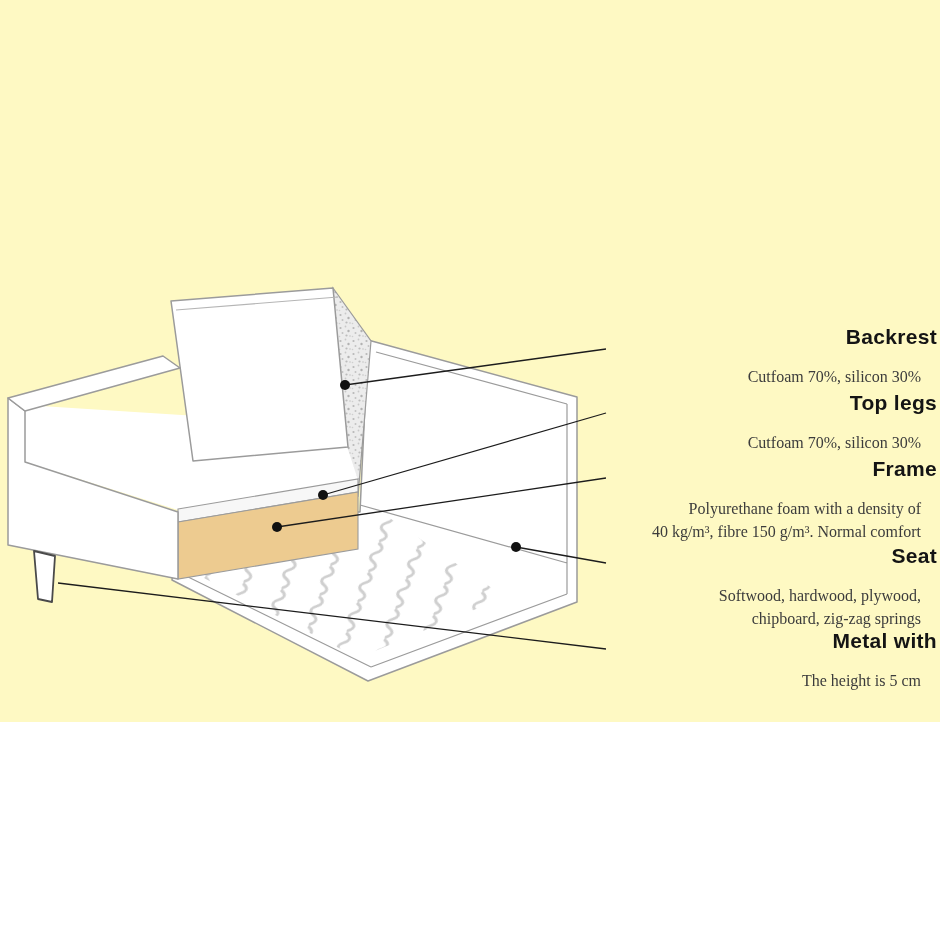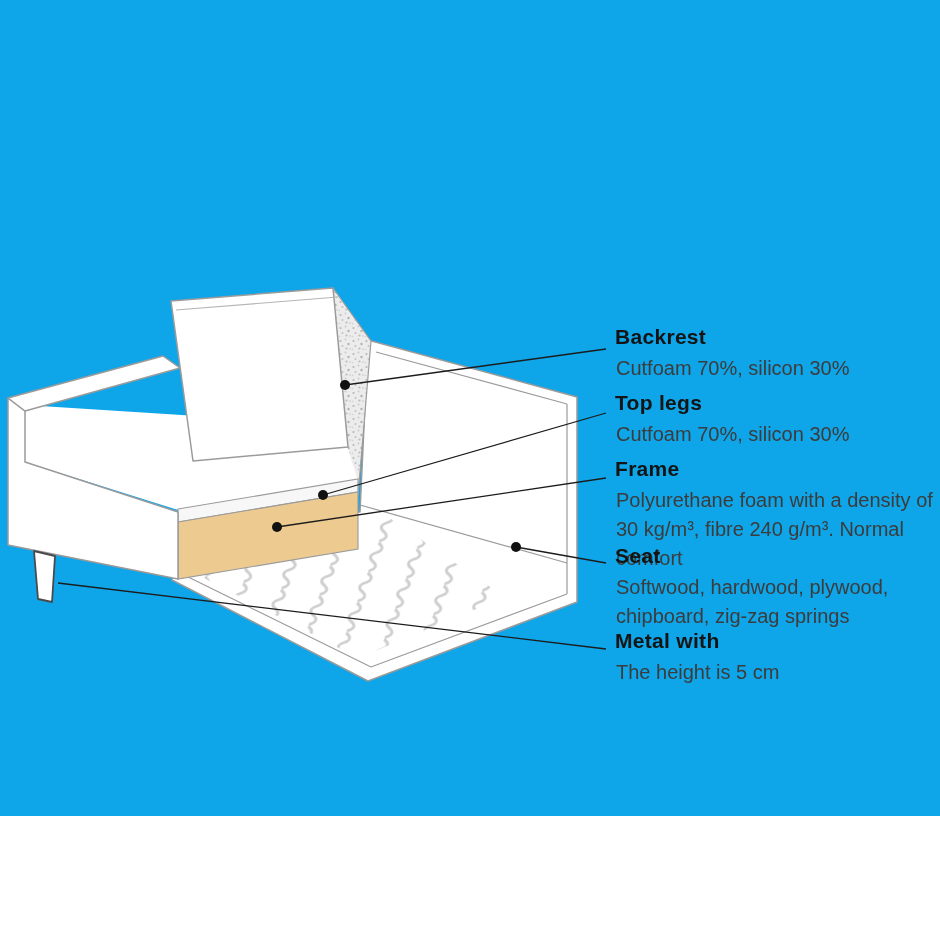--- a/index.html
+++ b/index.html
@@ -4,49 +4,50 @@
 <style>
   html, body {
     margin: 0;
     padding: 0;
     background: #ffffff;
     font-family: "Liberation Sans", sans-serif;
   }
   #stage {
     position: relative;
     width: 940px;
-    height: 816px;
-    background: #0ea5e9;
+    height: 722px;
+    background: #fef9c3;
     overflow: hidden;
+    text-align: right;
   }
   #sofa-svg {
     position: absolute;
     left: 0;
     top: 0;
   }
   .label {
     position: absolute;
     left: 615px;
     width: 322px;
   }
   .label h3 {
     margin: 0 0 5px 0;
     font-size: 21px;
     font-weight: bold;
     letter-spacing: 0.3px;
     color: #141414;
     font-family: "Liberation Sans", sans-serif;
   }
   .label p {
-    margin: 1px;
-    font-size: 20px;
+    margin: 16px;
+    font-size: 16px;
     line-height: 1.45;
     color: #3c3c3c;
     white-space: pre-line;
-    font-family: Liberation Sans, sans-serif;
+    font-family: Liberation Serif, serif;
   }
 </style>
 </head>
 <body>
 
 <div id="stage">
 
   <svg id="sofa-svg" width="940" height="940" viewBox="0 0 940 940">
     <defs>
       <pattern id="speckle" width="13" height="13" patternUnits="userSpaceOnUse">
@@ -109,21 +110,21 @@
   </div>
 
   <div class="label" style="top:391px">
     <h3>Top legs</h3>
     <p>Cutfoam 70%, silicon 30%</p>
   </div>
 
   <div class="label" style="top:457px">
     <h3>Frame</h3>
     <p>Polyurethane foam with a density of
-30 kg/m³, fibre 240 g/m³. Normal comfort</p>
+40 kg/m³, fibre 150 g/m³. Normal comfort</p>
   </div>
 
   <div class="label" style="top:544px">
     <h3>Seat</h3>
     <p>Softwood, hardwood, plywood,
 chipboard, zig-zag springs</p>
   </div>
 
   <div class="label" style="top:629px">
     <h3>Metal with</h3>

